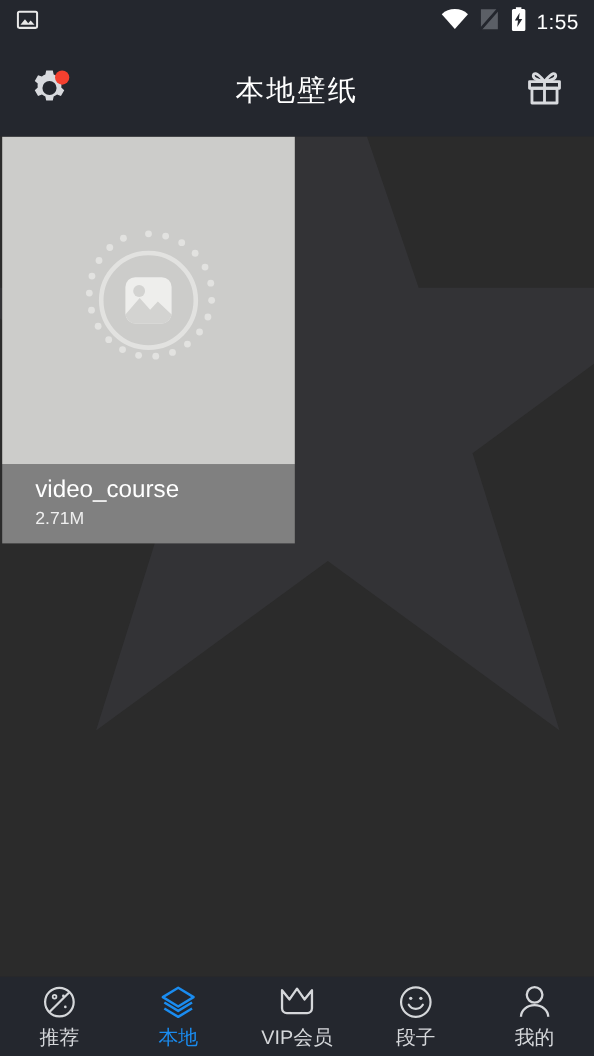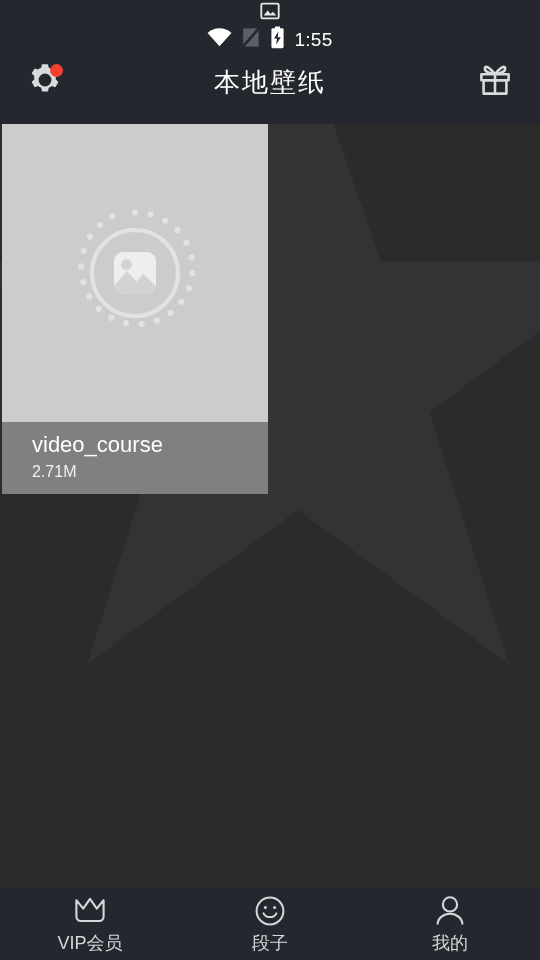--- a/index.html
+++ b/index.html
@@ -8,21 +8,21 @@
     background:#2b2b2b;
     font-family:"Liberation Sans","DejaVu Sans",sans-serif;
     overflow:hidden;
   }
   #app { position:relative; width:540px; height:960px; overflow:hidden; }
 
   
   .statusbar{
     position:absolute; top:0; left:0; width:540px; height:40px;
     background:#24272e; display:flex; align-items:center;
-    padding:0 14px; z-index:30;flex-direction:column;
+    padding:0 14px; z-index:30;
   }
   .sb-left{ display:flex; align-items:center; gap:8px; }
   .sb-spacer{ flex:1; }
   .sb-right{ display:flex; align-items:center; gap:9px; }
   .sb-time{ color:#ffffff; font-size:19px; letter-spacing:.3px; line-height:1; }
 
   
   .appbar{
     position:absolute; top:40px; left:0; width:540px; height:84px;
     background:#24272e; z-index:25;
@@ -192,21 +192,45 @@
           <div class="meta-title">video_course</div>
           <div class="meta-size">2.71M</div>
         </div>
       </div>
 
     </div>
   </div>
 
   <div class="bottomnav">
 
-
+    <div class="navitem">
+      <span class="navicon">
+        <svg width="32" height="32" viewBox="0 0 32 32">
+          <circle cx="16" cy="16" r="13" fill="none" stroke="#d5d7da" stroke-width="2"></circle>
+          <path d="M7.2 24.8 L24.8 7.2" stroke="#d5d7da" stroke-width="2" fill="none"></path>
+          <circle cx="11.6" cy="11.2" r="1.7" fill="none" stroke="#d5d7da" stroke-width="1.6"></circle>
+          <circle cx="19.6" cy="10.4" r="1.2" fill="#d5d7da"></circle>
+          <circle cx="21.4" cy="20.4" r="1.2" fill="#d5d7da"></circle>
+        </svg>
+      </span>
+      <span class="navlabel">推荐</span>
+    </div>
+
+    <div class="navitem active">
+      <span class="navicon">
+        <svg width="34" height="32" viewBox="0 0 34 32">
+          <g fill="none" stroke="#1a8cf0" stroke-width="2.2" stroke-linejoin="round">
+            <path d="M17 3 L31 11.5 L17 20 L3 11.5 Z"></path>
+            <path d="M4.4 16.3 L17 24 L29.6 16.3"></path>
+            <path d="M4.4 21.8 L17 29.4 L29.6 21.8"></path>
+          </g>
+        </svg>
+      </span>
+      <span class="navlabel">本地</span>
+    </div>
 
     <div class="navitem">
       <span class="navicon">
         <svg width="34" height="30" viewBox="0 0 34 30">
           <path d="M3.4 4.2 L10.2 12.6 L17 2.8 L23.8 12.6 L30.6 4.2 L30.6 20.6 A4.4 4.4 0 0 1 26.2 25 L7.8 25 A4.4 4.4 0 0 1 3.4 20.6 Z" fill="none" stroke="#d5d7da" stroke-width="2.1" stroke-linejoin="round"></path>
         </svg>
       </span>
       <span class="navlabel">VIP会员</span>
     </div>
 

